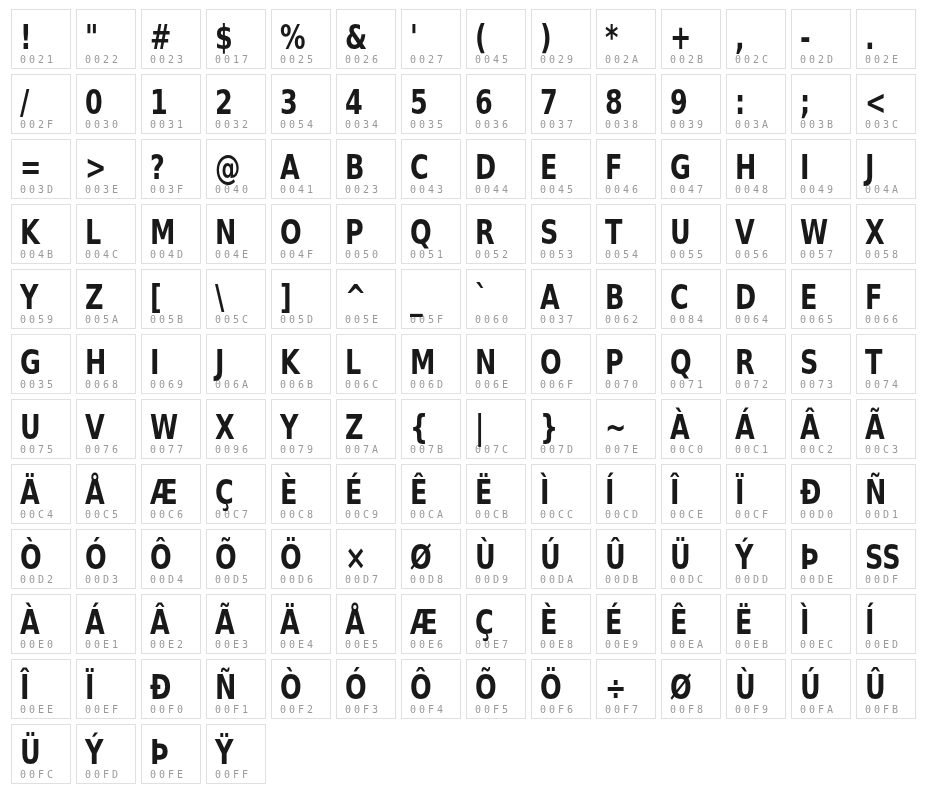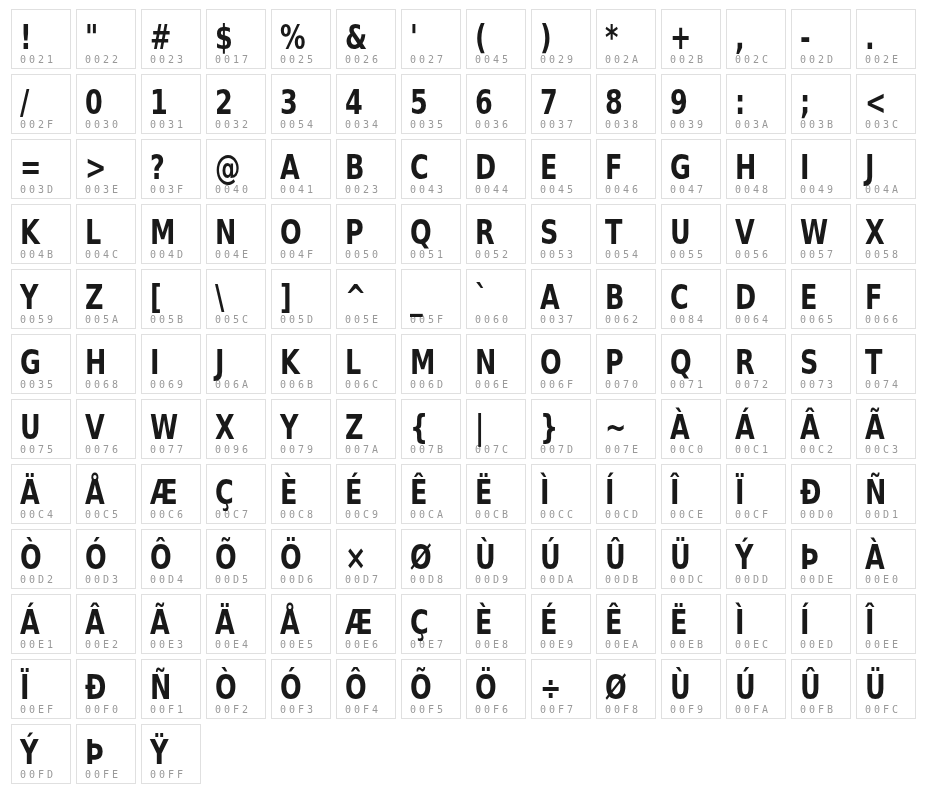--- a/index.html
+++ b/index.html
@@ -550,20 +550,24 @@
     </div>
     <div class="cell">
       <span class="glyph">Ý</span>
       <span class="code">00DD</span>
     </div>
     <div class="cell">
       <span class="glyph">Þ</span>
       <span class="code">00DE</span>
     </div>
     <div class="cell">
+      <span class="glyph">SS</span>
+      <span class="code">00DF</span>
+    </div>
+    <div class="cell">
       <span class="glyph">À</span>
       <span class="code">00E0</span>
     </div>
     <div class="cell">
       <span class="glyph">Á</span>
       <span class="code">00E1</span>
     </div>
     <div class="cell">
       <span class="glyph">Â</span>
       <span class="code">00E2</span>

